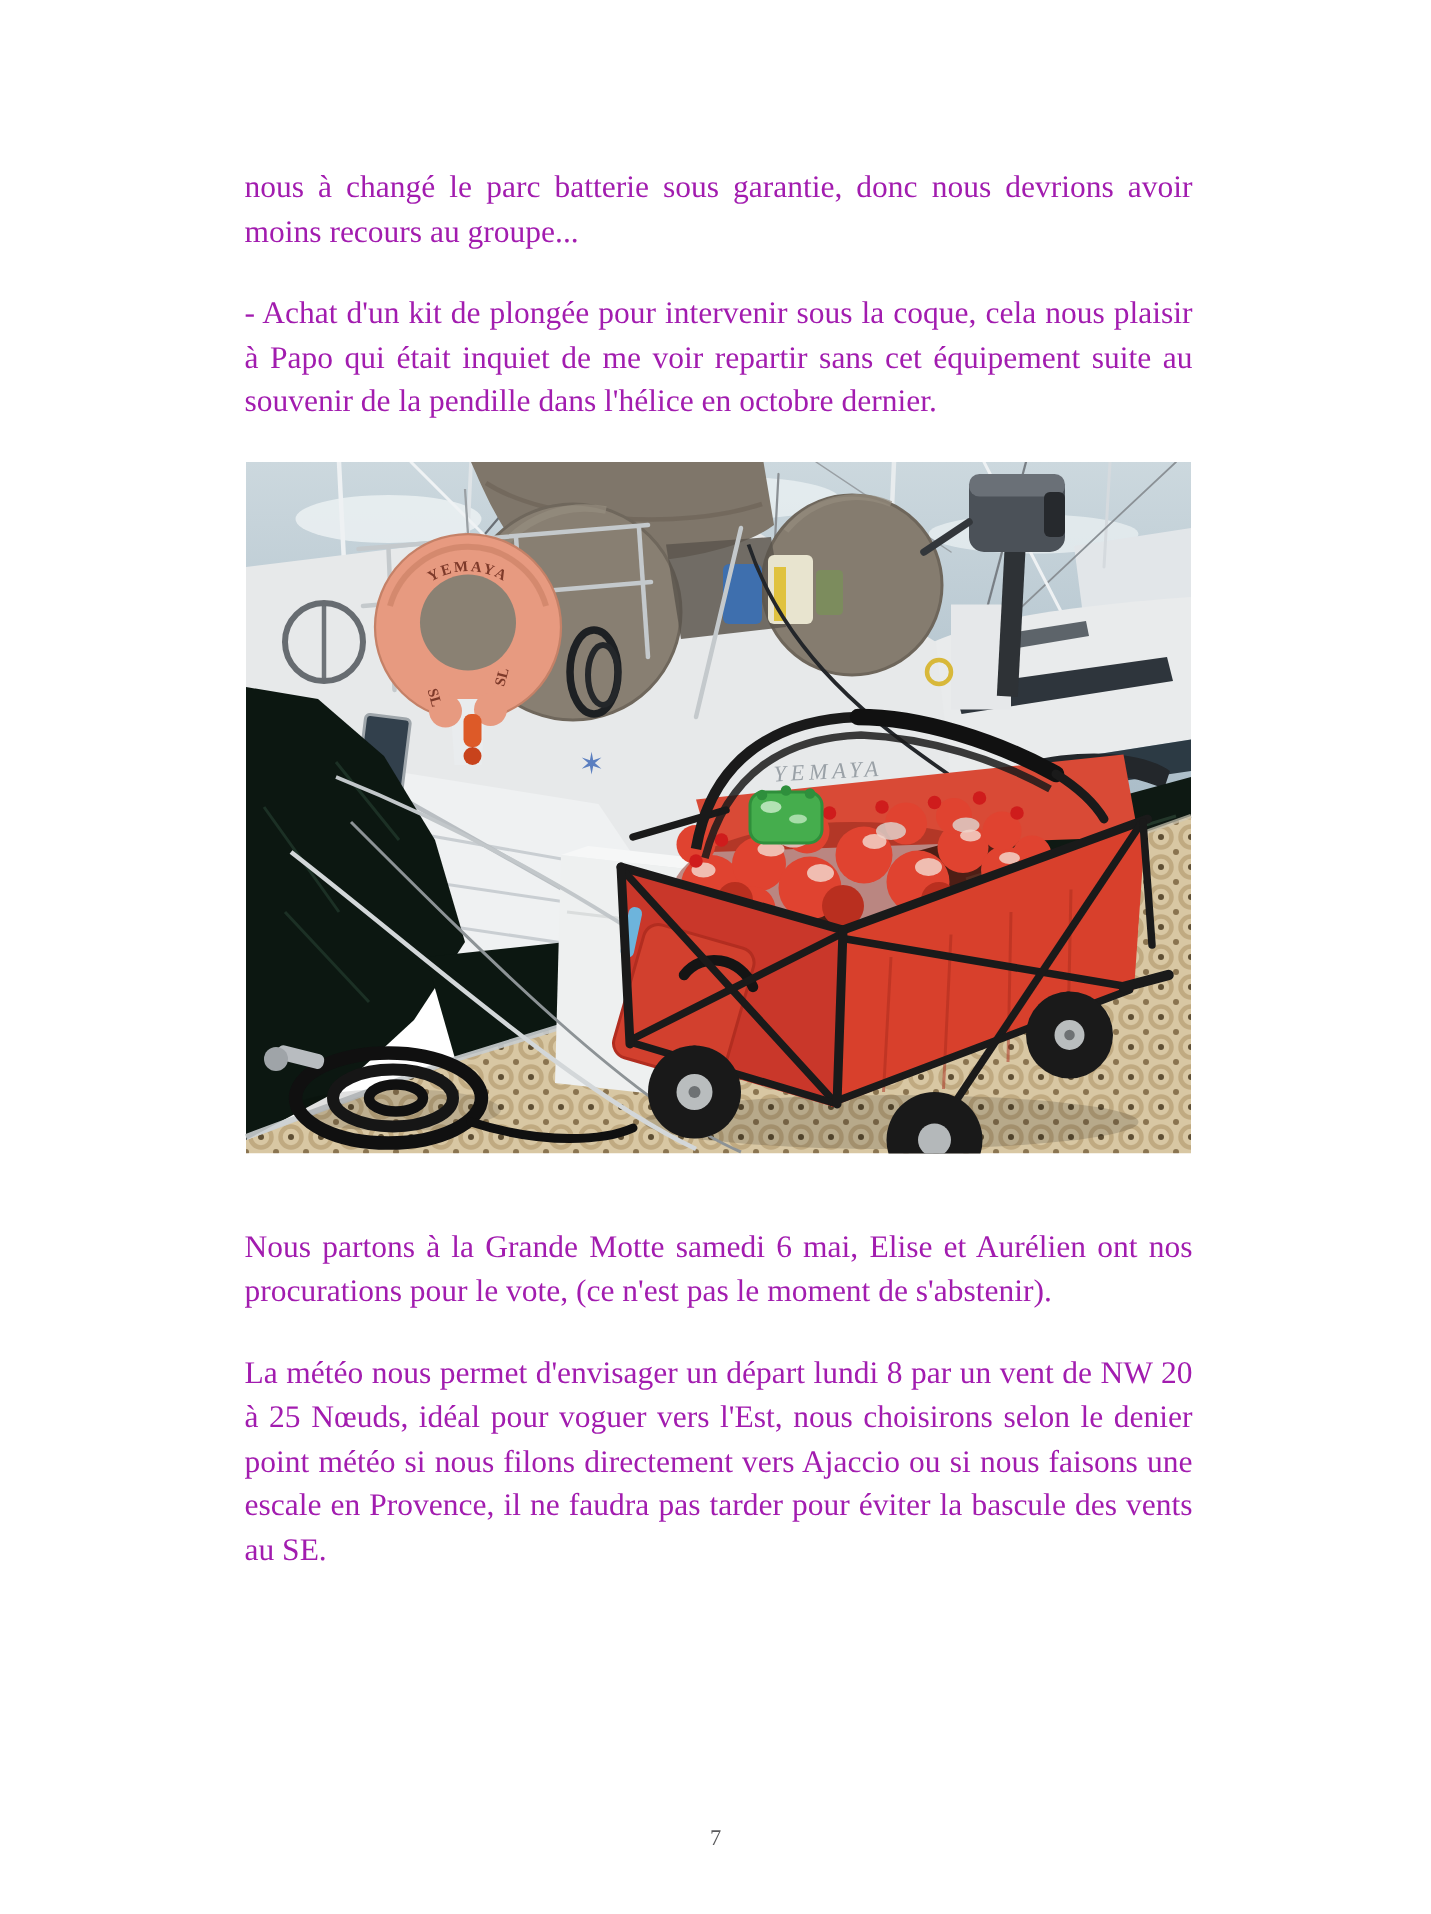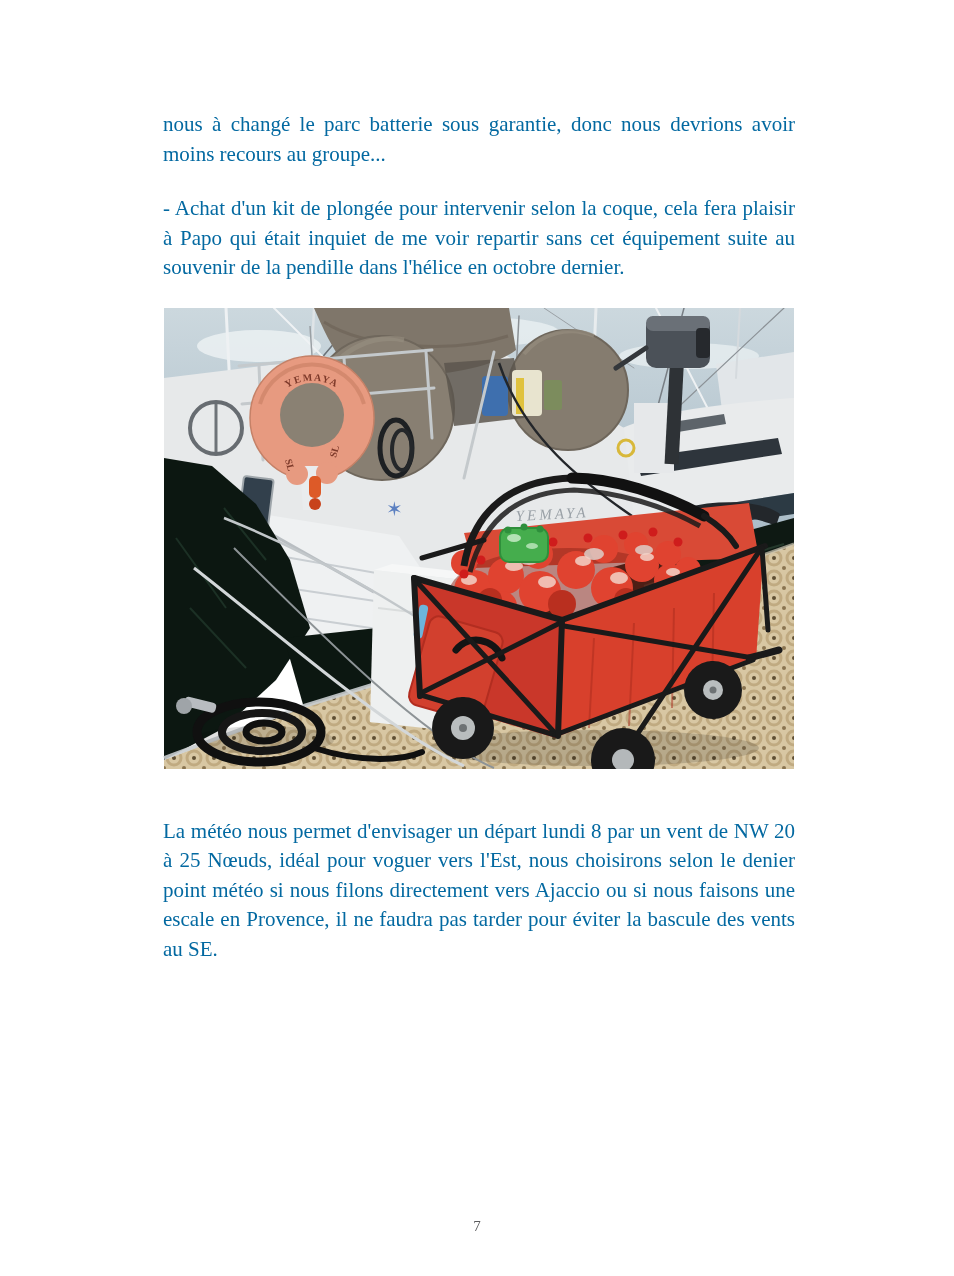--- a/index.html
+++ b/index.html
@@ -21,21 +21,21 @@
     position: absolute;
     left: 163px;
     top: 110px;
     width: 632px;
   }
   .content p {
     font-size: 21px;
     line-height: 29.5px;
     text-align: justify;
     margin: 0 0 25px 0;
-    color: #0369a1;
+    color: #a21caf;
   }
   figure.photo {
     margin: 1px 0 0 0;
     padding: 0;
     width: 632px;
     height: 461px;
     margin-bottom: 48px;
   }
   figure.photo svg { display: block; }
   .page-number {
@@ -47,21 +47,21 @@
     font-size: 15px;
     color: #5a5a5c;
   }
 </style>
 </head>
 <body>
 
 <div class="page">
   <div class="content">
     <p>nous à changé le parc batterie sous garantie, donc nous devrions avoir moins recours au groupe...</p>
-    <p>- Achat d'un kit de plongée pour intervenir selon la coque, cela fera plaisir à Papo qui était inquiet de me voir repartir sans cet équipement suite au souvenir de la pendille dans l'hélice en octobre dernier.</p>
+    <p>- Achat d'un kit de plongée pour intervenir sous la coque, cela nous plaisir à Papo qui était inquiet de me voir repartir sans cet équipement suite au souvenir de la pendille dans l'hélice en octobre dernier.</p>
 
     <figure class="photo">
       <svg viewBox="0 0 630 461" width="632" height="461" xmlns="http://www.w3.org/2000/svg">
         <defs>
           <linearGradient id="skyg" x1="0" y1="0" x2="0" y2="1">
             <stop offset="0" stop-color="#ccd8de"></stop>
             <stop offset="1" stop-color="#a7bac6"></stop>
           </linearGradient>
           <pattern id="dockp" width="20" height="20" patternUnits="userSpaceOnUse">
             <rect width="20" height="20" fill="#d8c7a3"></rect>
@@ -329,17 +329,18 @@
             <circle cx="459" cy="452" r="32" fill="#191919"></circle>
             <circle cx="459" cy="452" r="11" fill="#b4b8ba"></circle>
             <circle cx="549" cy="382" r="29" fill="#1a1a1a"></circle>
             <circle cx="549" cy="382" r="10" fill="#b9bdbe"></circle>
             <circle cx="549" cy="382" r="3.5" fill="#6e7274"></circle>
           </g>
         </g>
       </svg>
     </figure>
 
+    <p>Nous partons à la Grande Motte samedi 6 mai, Elise et Aurélien ont nos procurations pour le vote, (ce n'est pas le moment de s'abstenir).</p>
     <p>La météo nous permet d'envisager un départ lundi 8 par un vent de NW 20 à 25 Nœuds, idéal pour voguer vers l'Est, nous choisirons selon le denier point météo si nous filons directement vers Ajaccio ou si nous faisons une escale en Provence, il ne faudra pas tarder pour éviter la bascule des vents au SE.</p>
   </div>
 
   <div class="page-number">7</div>
 </div>
 
 </body></html>

